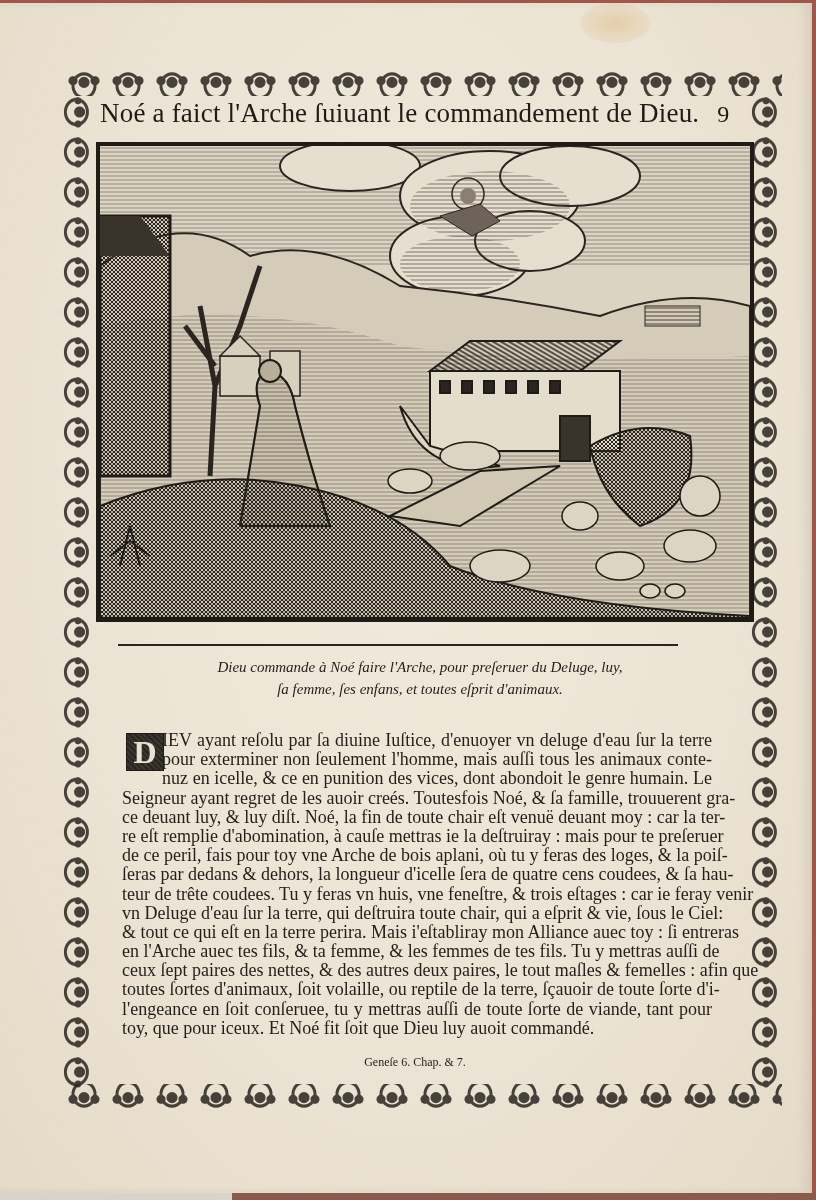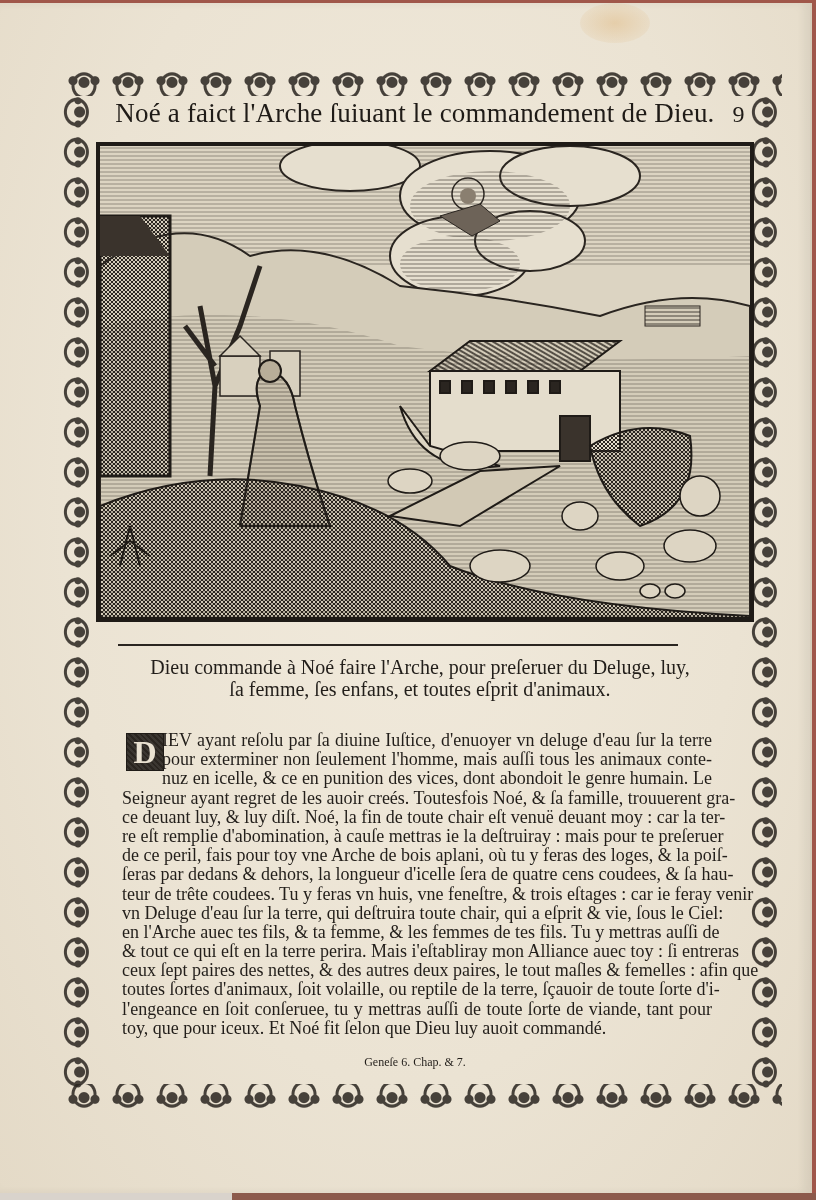--- a/index.html
+++ b/index.html
@@ -45,38 +45,38 @@
       radial-gradient(circle at 50% 80%, #2a2520 0 3px, transparent 4px),
       radial-gradient(ellipse at 45% 50%, transparent 0 9px, #2a2520 10px 12px, transparent 13px);
     background-size: 32px 40px; background-repeat: repeat-y;
     opacity:0.85;
   }
   .orn-v.left { left:0; }
   .orn-v.right { right:0; }
 
   .title {
     position:absolute; left:100px; top:98px; width:660px; height:40px;
-    font-size:27px; color:#1f1b17; text-align:center; white-space:nowrap;
+    font-size:27px; color:#1f1b17; text-align:left; white-space:nowrap;
     letter-spacing:0.2px;
   }
   .title .pg { display:inline-block; margin-left:18px; font-size:24px; }
 
   
   .woodcut {
     position:absolute; left:96px; top:142px; width:658px; height:480px;
     background:#ded6c4; border:4px solid #1f1b17; box-sizing:border-box; overflow:hidden;
   }
   .woodcut svg { width:100%; height:100%; display:block; }
 
   .rule {
     position:absolute; left:118px; top:644px; width:560px; height:2px; background:#2a2520;
   }
   .caption {
     position:absolute; left:120px; top:656px; width:600px;
-    font-size:20px; line-height:22px; color:#221e1a; text-align:center;
+    font-style:italic; font-size:15px; line-height:22px; color:#221e1a; text-align:center;
   }
   .caption div { white-space:nowrap; }
 
   .body-text {
     position:absolute; left:122px; top:731px; width:590px;
     font-size:18px; line-height:19.2px; color:#221e1a;
   }
   .body-text .ln { white-space:nowrap; text-align:justify; text-align-last:justify; height:19.2px; }
   .body-text .ln.indent { padding-left:40px; }
   .body-text .ln.last { text-align-last:left; }
@@ -215,21 +215,21 @@
   <div class="ln indent">IEV ayant reſolu par ſa diuine Iuſtice, d'enuoyer vn deluge d'eau ſur la terre</div>
   <div class="ln indent">pour exterminer non ſeulement l'homme, mais auſſi tous les animaux conte-</div>
   <div class="ln indent">nuz en icelle, &amp; ce en punition des vices, dont abondoit le genre humain. Le</div>
   <div class="ln">Seigneur ayant regret de les auoir creés. Toutesfois Noé, &amp; ſa famille, trouuerent gra-</div>
   <div class="ln">ce deuant luy, &amp; luy diſt. Noé, la fin de toute chair eſt venuë deuant moy : car la ter-</div>
   <div class="ln">re eſt remplie d'abomination, à cauſe mettras ie la deſtruiray : mais pour te preſeruer</div>
   <div class="ln">de ce peril, fais pour toy vne Arche de bois aplani, où tu y feras des loges, &amp; la poiſ-</div>
   <div class="ln">ſeras par dedans &amp; dehors, la longueur d'icelle ſera de quatre cens coudees, &amp; ſa hau-</div>
   <div class="ln">teur de trête coudees. Tu y feras vn huis, vne feneſtre, &amp; trois eſtages : car ie feray venir</div>
   <div class="ln">vn Deluge d'eau ſur la terre, qui deſtruira toute chair, qui a eſprit &amp; vie, ſous le Ciel:</div>
+  <div class="ln">&amp; tout ce qui eſt en la terre perira. Mais i'eſtabliray mon Alliance auec toy : ſi entreras</div>
   <div class="ln">en l'Arche auec tes fils, &amp; ta femme, &amp; les femmes de tes fils. Tu y mettras auſſi de</div>
-  <div class="ln">&amp; tout ce qui eſt en la terre perira. Mais i'eſtabliray mon Alliance auec toy : ſi entreras</div>
   <div class="ln">ceux ſept paires des nettes, &amp; des autres deux paires, le tout maſles &amp; femelles : afin que</div>
   <div class="ln">toutes ſortes d'animaux, ſoit volaille, ou reptile de la terre, ſçauoir de toute ſorte d'i-</div>
   <div class="ln">l'engeance en ſoit conſeruee, tu y mettras auſſi de toute ſorte de viande, tant pour</div>
-  <div class="ln last">toy, que pour iceux. Et Noé fit ſelon que Dieu luy auoit commandé.</div>
+  <div class="ln last">toy, que pour iceux. Et Noé fit ſoit que Dieu luy auoit commandé.</div>
 </div>
 
 <div class="ref">Geneſe 6. Chap. &amp; 7.</div>
 
 </body></html>

